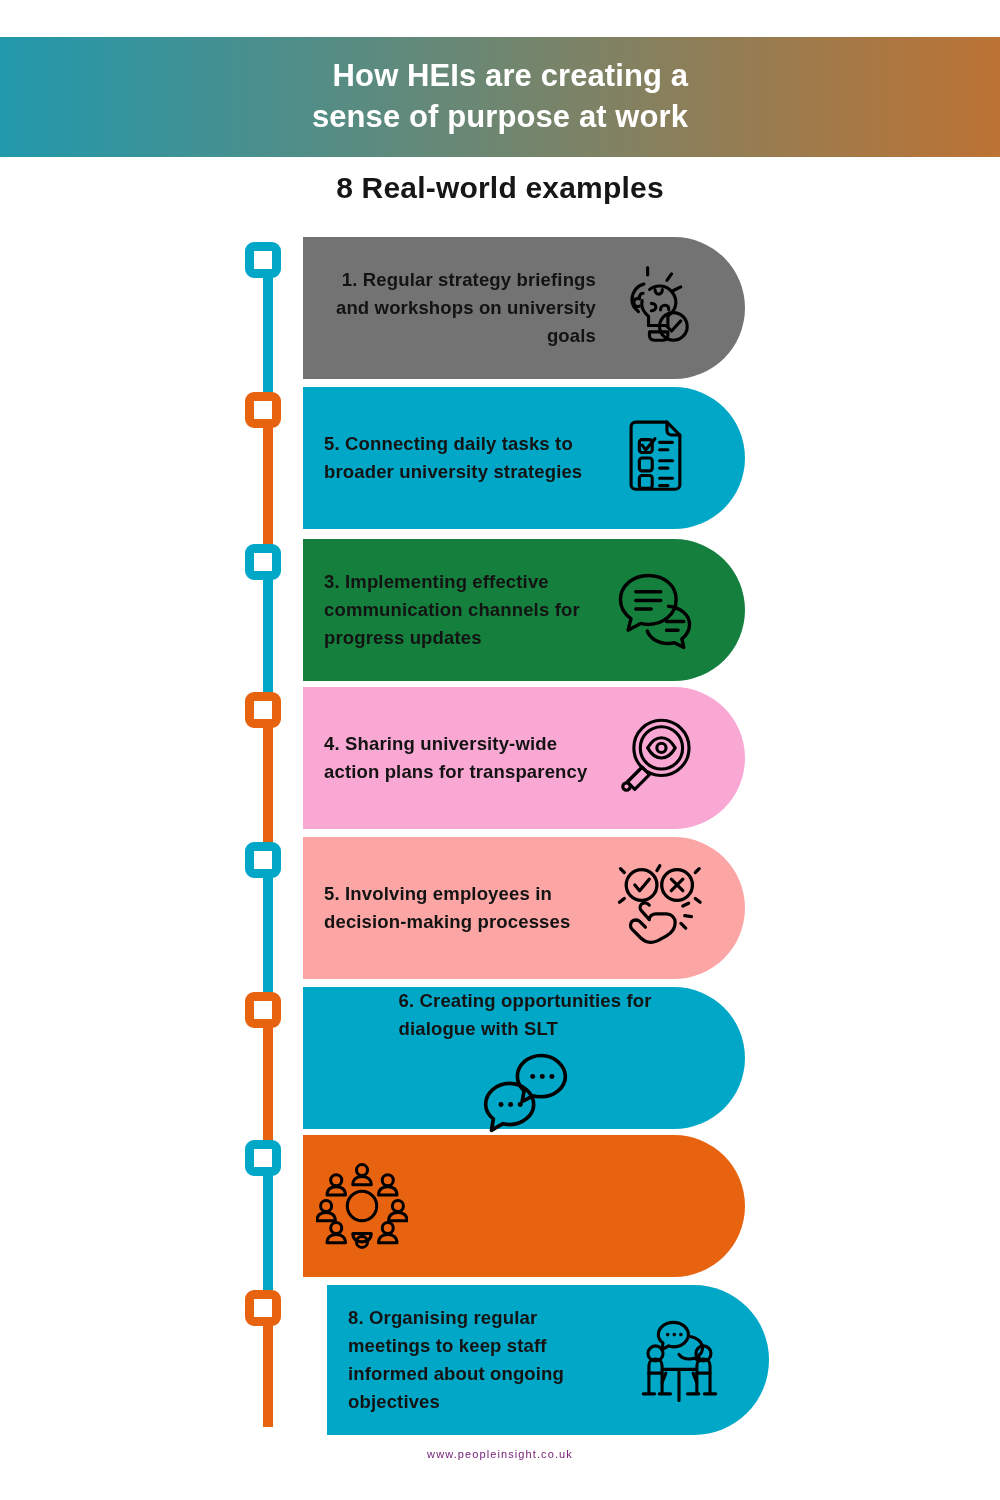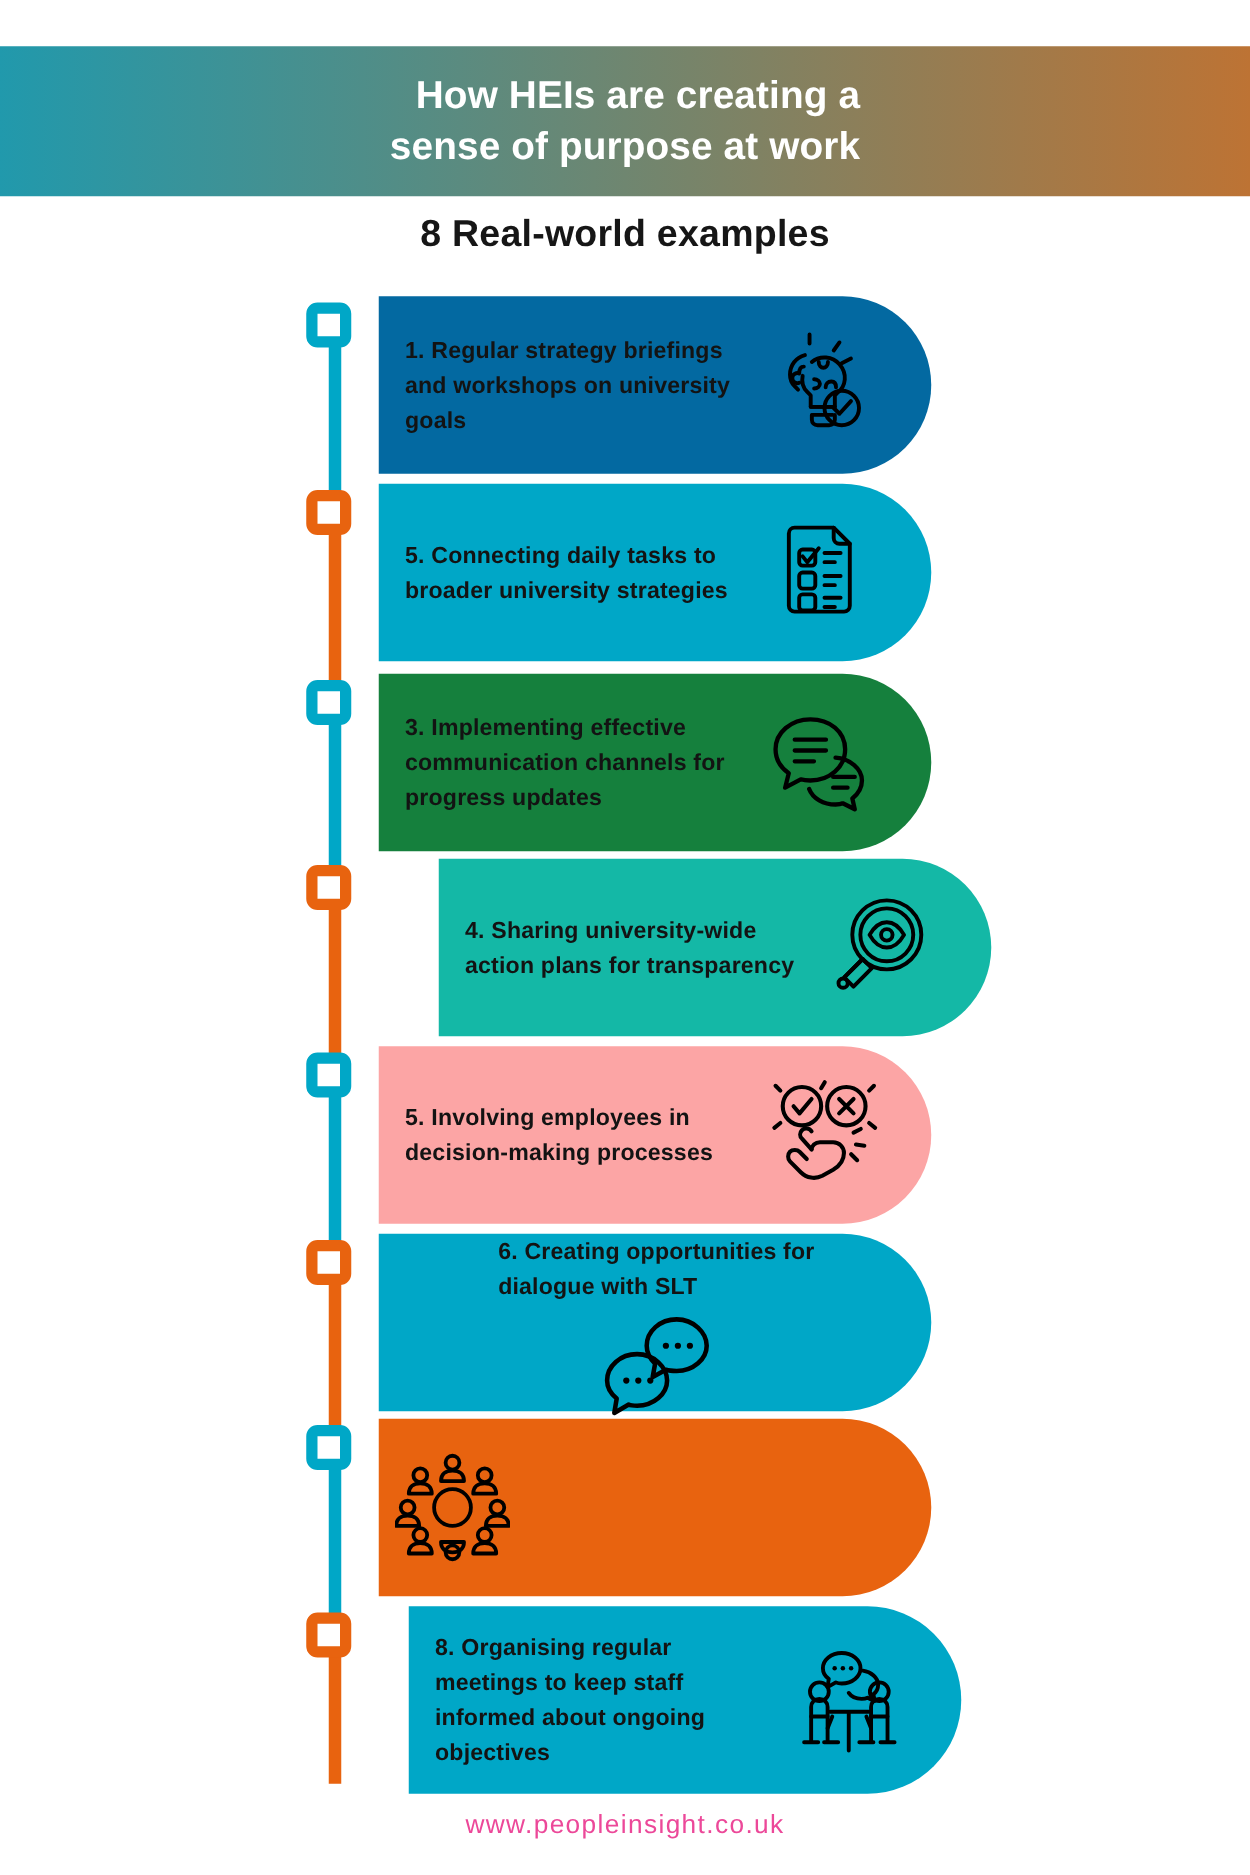--- a/index.html
+++ b/index.html
@@ -113,39 +113,39 @@
     display: block;
   }
 
   
   .footer {
     position: absolute;
     left: 0;
     top: 1448px;
     width: 1000px;
     text-align: center;
-    font-size: 21px;
-    color: #ec4899;
+    font-size: 11px;
+    color: #701a75;
     letter-spacing: 1.1px;
   }
 </style>
 </head>
 <body>
 
 <div class="header-banner" style="background: linear-gradient(to right, rgb(33, 153, 172) 0%, rgb(189, 115, 52) 100%);">
   <div class="header-title">How HEIs are creating a
 sense of purpose at work</div>
 </div>
 
 <div class="subtitle">8 Real-world examples</div>
 
 <div class="timeline">
     <div class="rail" style="top: 40px; height: 126px; background: rgb(0, 167, 199);"></div>
     <div class="marker" style="top: 10px; border-color: rgb(0, 167, 199);"></div>
-    <div class="card" style="top: 5px; height: 142px; background: #0369a1;">
+    <div class="card" style="top: 5px; height: 142px; background: #737373; text-align: right;">
       <div class="card-text">1. Regular strategy briefings and workshops on university goals</div>
       <div class="card-icon">
         <svg width="92" height="92" viewBox="0 0 100 100" fill="none" stroke="#000" stroke-width="3.4" stroke-linecap="round" stroke-linejoin="round">
       <path d="M42 14 L42 6 M63 20 L68 13 M70 31 L78 27"></path>
       <path d="M38 24c-8 2-13 9-13 17 0 4 1 7 4 10l3 3"></path>
       <path d="M33 48c-2 1-6 0-6-4s4-5 6-4c0-3 1-6 4-6"></path>
       <path d="M44 30c7-6 18-5 24 2 7 8 6 19-2 25l-2 2v10H43V59l-3-3c-4-4-5-9-4-14"></path>
       <path d="M50 30c0 3 2 5 4 5s4-2 4-5M46 45c3 0 5 2 5 4s-2 4-5 4M56 52c0-3 2-5 5-5s4 2 4 5"></path>
       <path d="M43 69h21M45 76h17"></path>
       <path d="M44 76v4c0 3 2 5 5 5h10c3 0 5-2 5-5v-4"></path>
@@ -178,21 +178,21 @@
         <svg width="96" height="96" viewBox="0 0 100 100" fill="none" stroke="#000" stroke-width="3.6" stroke-linecap="round" stroke-linejoin="round">
       <path d="M43 14c-16 0-29 11-29 25 0 8 4 15 11 20l-3 12 13-7c3 1 5 1 8 1 16 0 29-11 29-26S59 14 43 14z"></path>
       <path d="M30 31h26M30 40h26M30 49h16"></path>
       <path d="M64 46c12 1 22 9 22 19 0 6-3 11-8 15l2 9-10-5c-2 1-4 1-6 1-10 0-19-5-22-13"></path>
       <path d="M62 62h18M62 71h12"></path>
     </svg>
       </div>
     </div>
     <div class="rail" style="top: 490px; height: 126px; background: rgb(232, 99, 15);"></div>
     <div class="marker" style="top: 460px; border-color: rgb(232, 99, 15);"></div>
-    <div class="card" style="top: 455px; height: 142px; background: #14b8a6; margin-left: 48px;">
+    <div class="card" style="top: 455px; height: 142px; background: #f9a8d4;">
       <div class="card-text">4. Sharing university-wide action plans for transparency</div>
       <div class="card-icon">
         <svg width="92" height="92" viewBox="0 0 100 100" fill="none" stroke="#000" stroke-width="3.4" stroke-linecap="round" stroke-linejoin="round">
       <circle cx="57" cy="39" r="30"></circle>
       <circle cx="57" cy="39" r="23"></circle>
       <path d="M42 39c4-7 9-11 15-11s11 4 15 11c-4 7-9 11-15 11s-11-4-15-11z"></path>
       <circle cx="57" cy="39" r="5"></circle>
       <path d="M36 60L20 76"></path>
       <path d="M36 60l8 8-16 16-8-8z"></path>
       <circle cx="19" cy="81" r="4"></circle>

